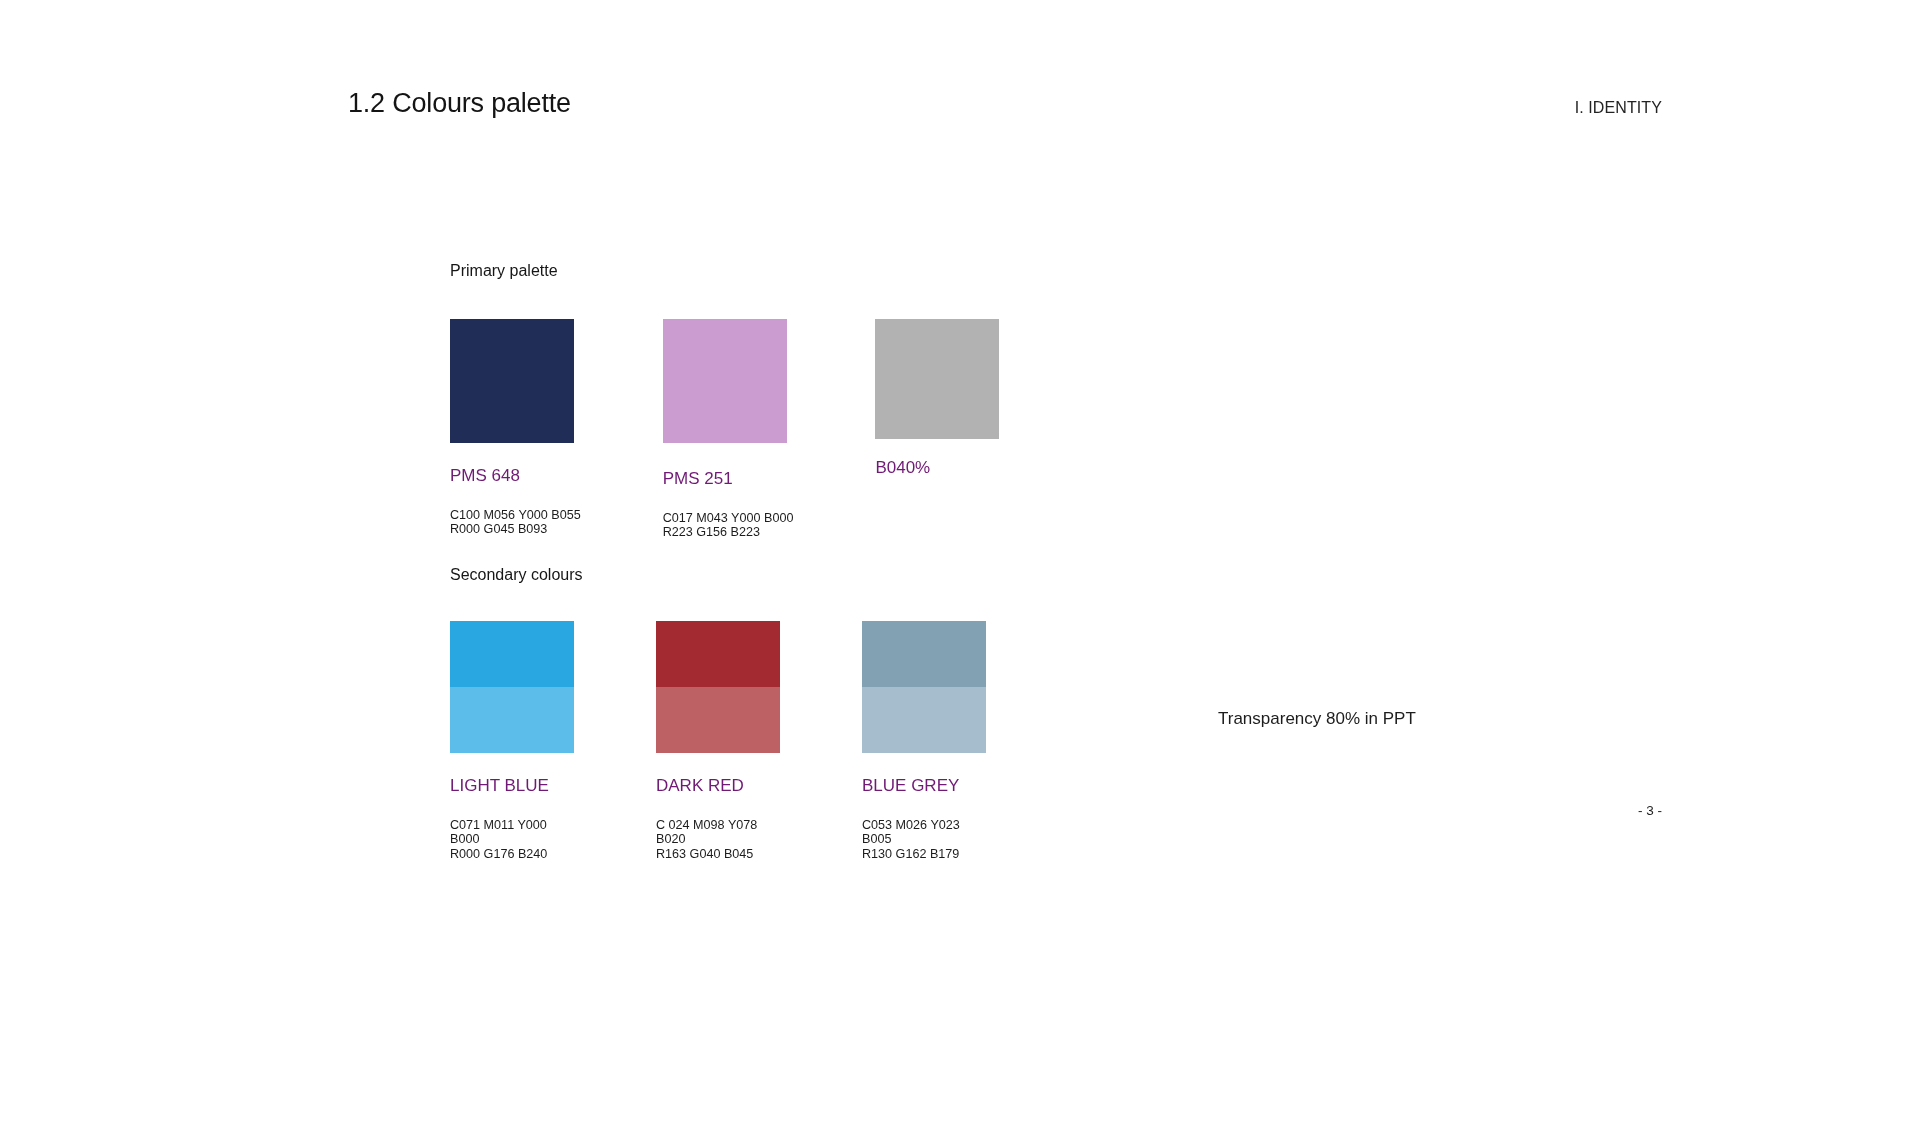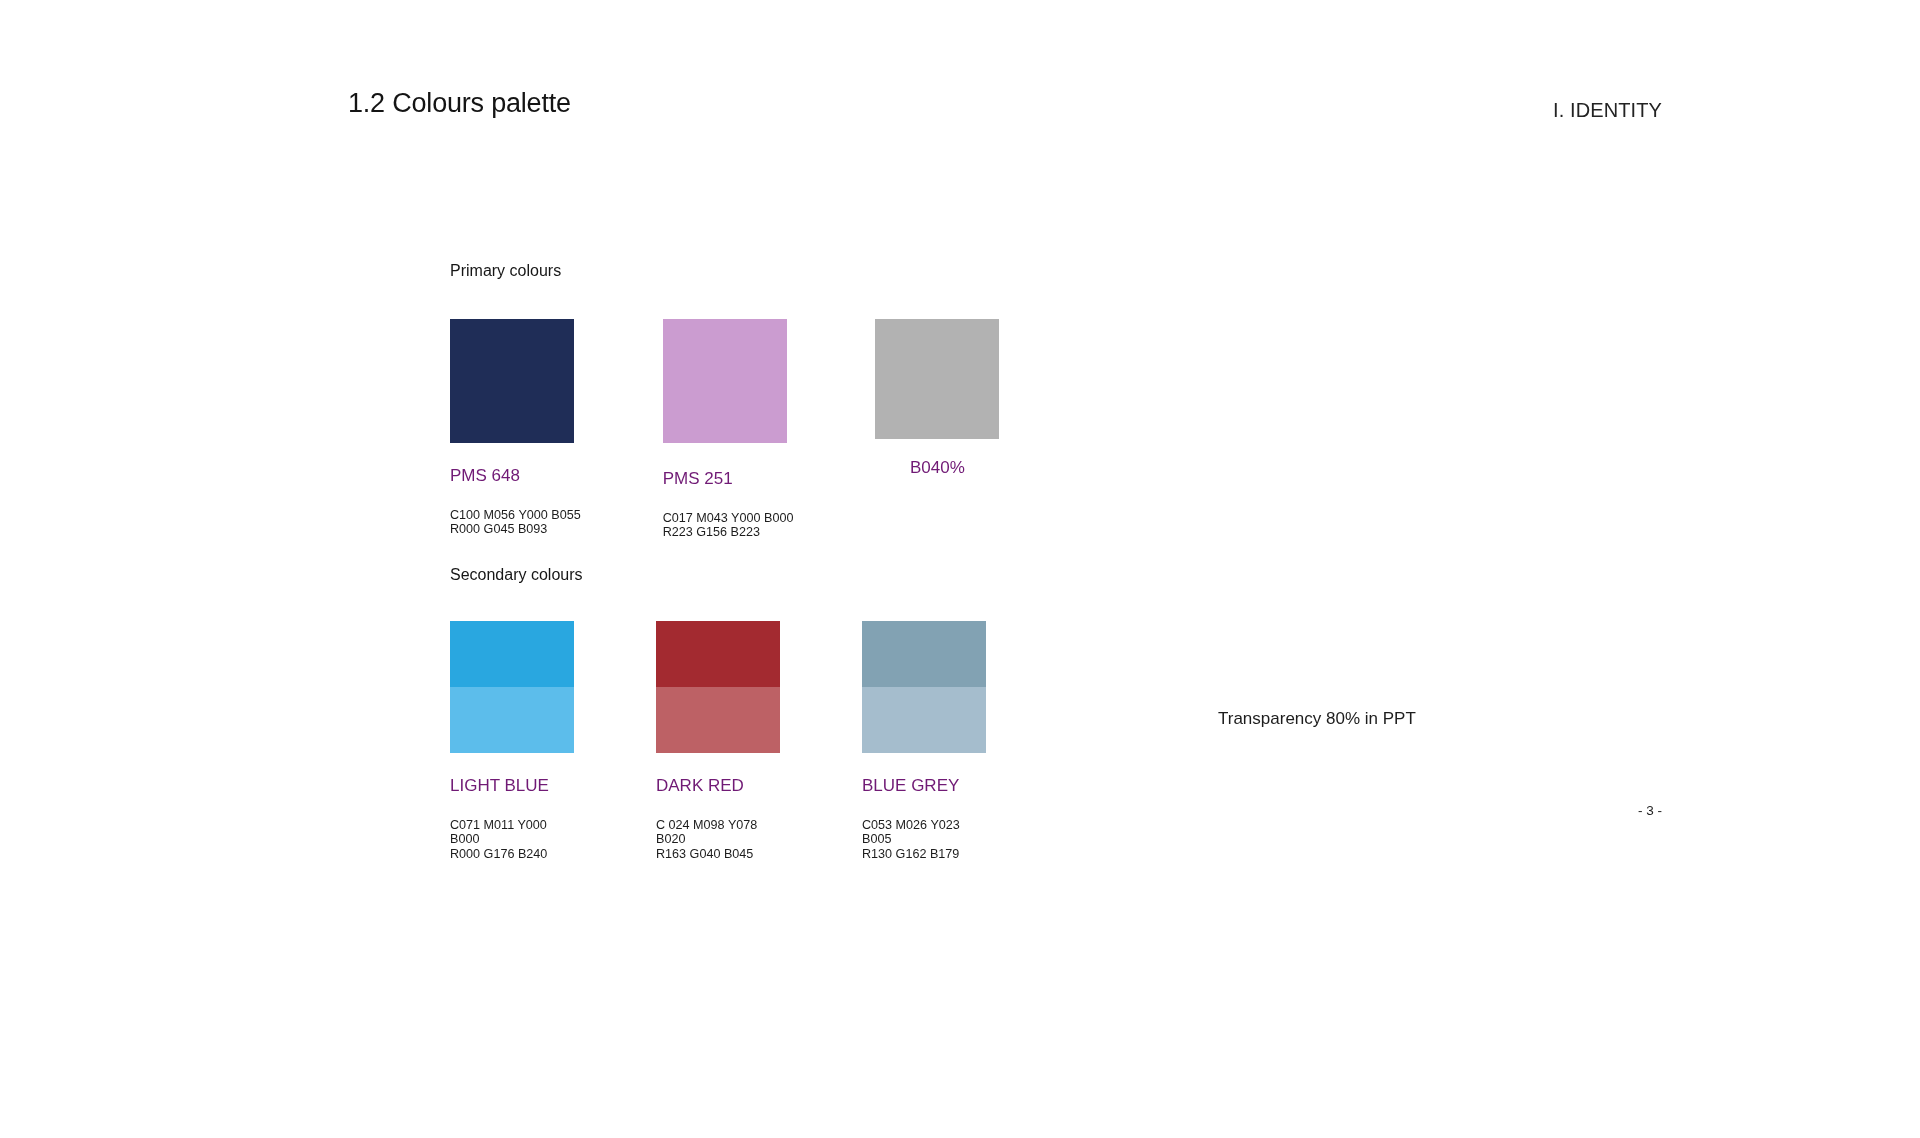--- a/index.html
+++ b/index.html
@@ -29,21 +29,21 @@
     font-weight: 400;
     letter-spacing: -0.2px;
     color: #141414;
     white-space: nowrap;
   }
 
   .section-marker {
     position: absolute;
     right: 258px;
     top: 99px;
-    font-size: 20px;
+    font-size: 16px;
     font-weight: 400;
     letter-spacing: 0.1px;
     color: #232323;
     white-space: nowrap;
   }
 
   
   .group-heading {
     position: absolute;
     font-size: 16px;
@@ -87,21 +87,21 @@
   .swatch-specs {
     margin-top: 22px;
     font-size: 12.6px;
     line-height: 1.18;
     color: #1d1d1d;
     white-space: pre-line;
   }
 
   
   .swatch.shift-down .swatch-name  { margin-top: 26px; }
-  .swatch.shift-up   .swatch-name  { margin-top: 19px; text-align: center; }
+  .swatch.shift-up   .swatch-name  { margin-top: 19px; }
 
   
   .transparency-note {
     position: absolute;
     left: 1218px;
     top: 709px;
     font-size: 17px;
     color: #1d1d1d;
     white-space: nowrap;
   }
@@ -118,21 +118,21 @@
 </style>
 </head>
 <body>
 
 <div class="page">
 
   <div class="page-title">1.2 Colours palette</div>
 
   <div class="section-marker">I. IDENTITY</div>
 
-  <div class="group-heading primary">Primary colours</div>
+  <div class="group-heading primary">Primary palette</div>
 
   <div class="swatch-group primary">
 
     <div class="swatch">
       <div class="swatch-chip">
         <div class="chip-solid" style="background:#1f2d57"></div>
       </div>
       <div class="swatch-name">PMS 648</div>
       <div class="swatch-specs">C100 M056 Y000 B055
 R000  G045  B093</div>

